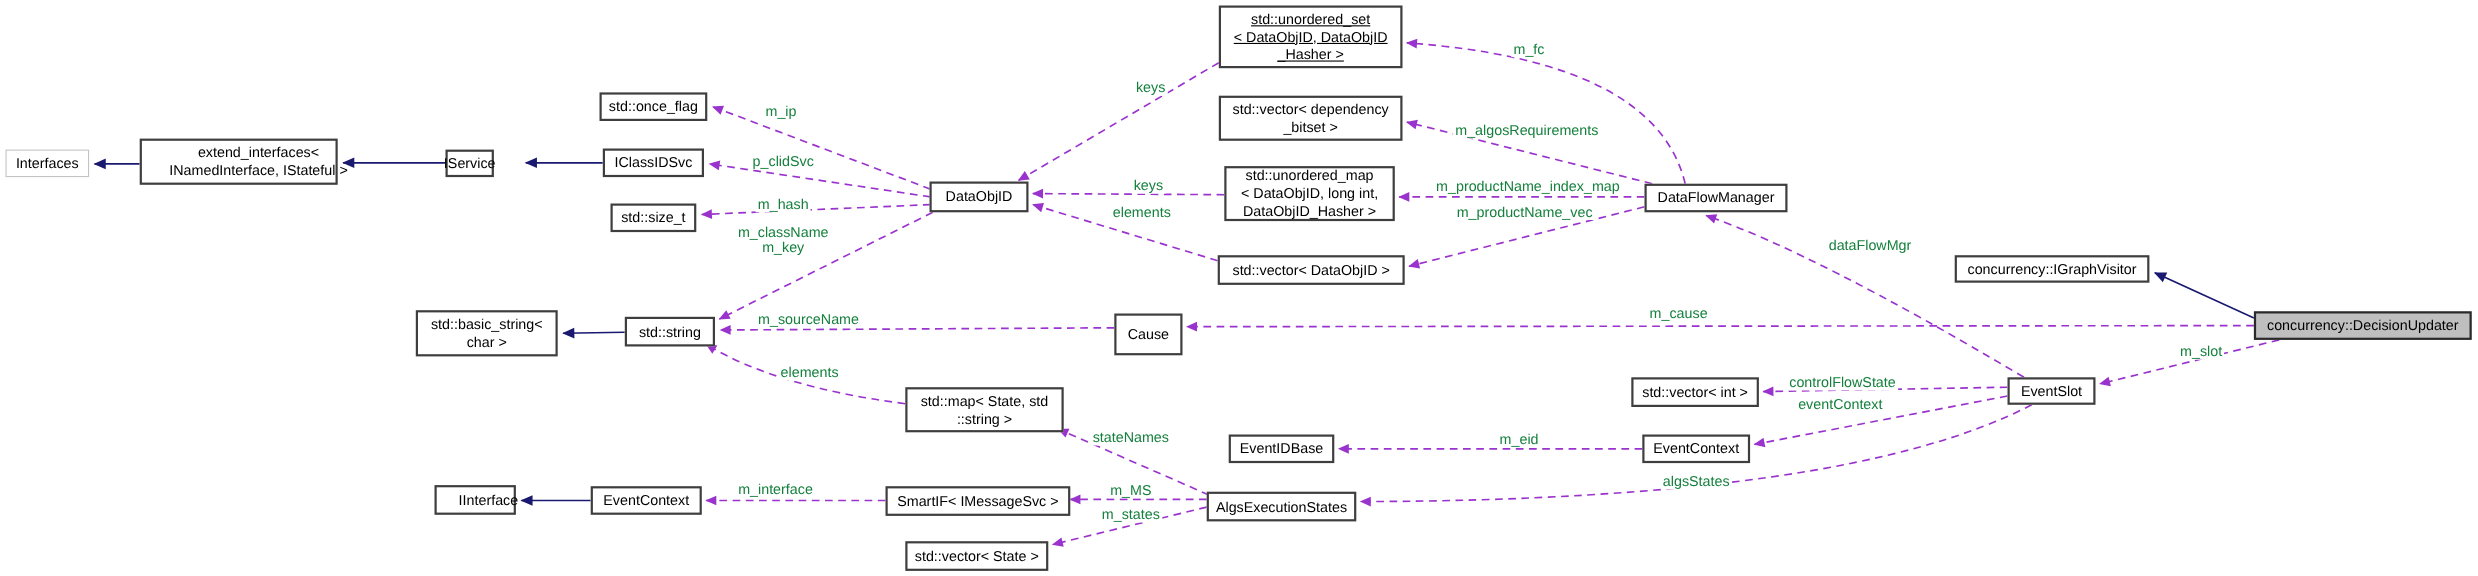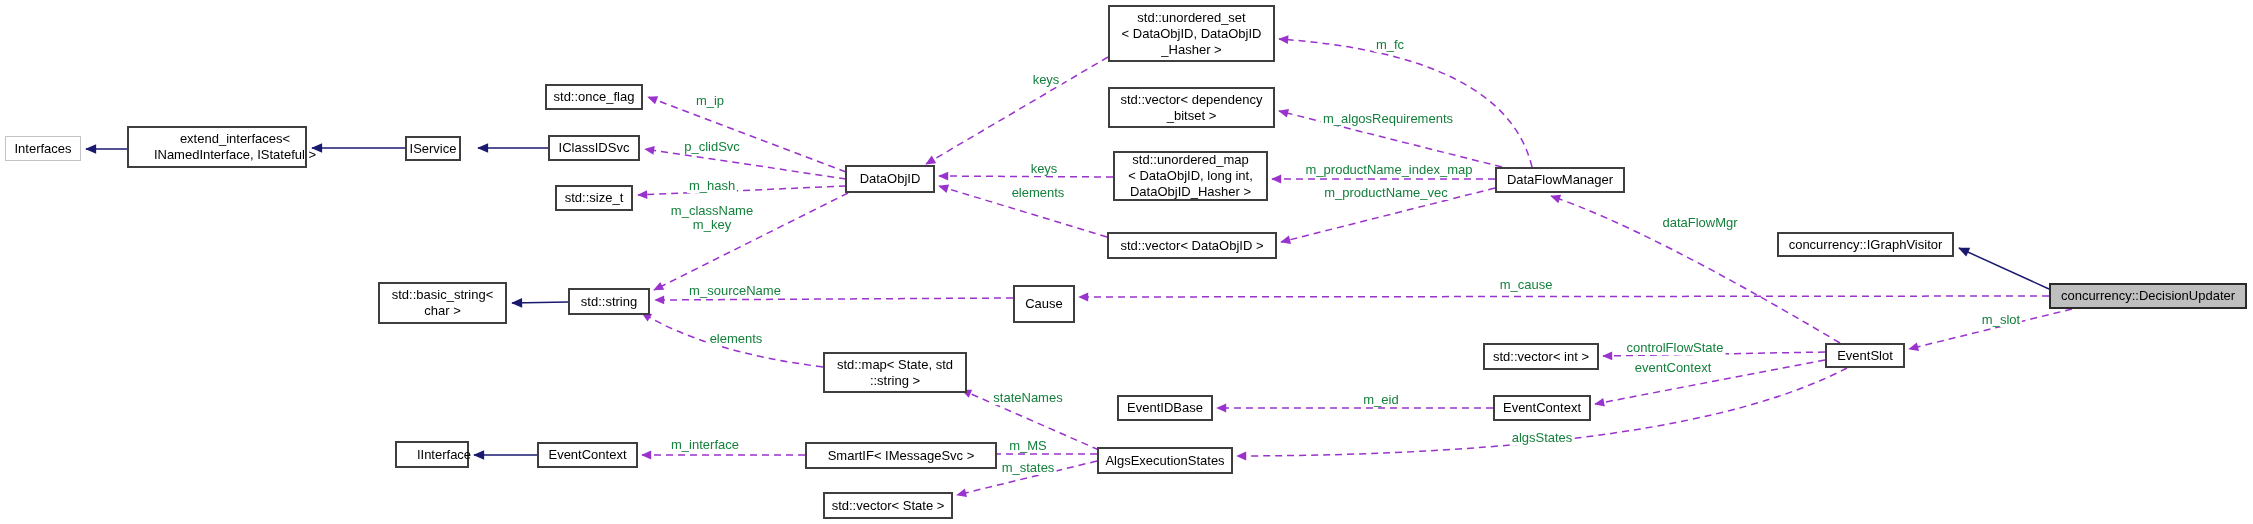--- a/index.html
+++ b/index.html
@@ -64,21 +64,21 @@
       </g>
   </svg>
   <div id="node-layer">
       <div class="node external" style="left: 5px; top: 136px; width: 76px; height: 25px;">
         <div>Interfaces</div>
       </div>
       <div class="node " style="left: 127px; top: 126px; width: 180px; height: 42px; padding-left: 36px;">
         <div>extend_interfaces&lt;</div>
         <div>INamedInterface, IStateful &gt;</div>
       </div>
-      <div class="node " style="left: 405px; top: 136px; width: 56px; height: 25px;">
+      <div class="node " style="left: 405px; top: 136px; width: 44px; height: 25px;">
         <div>IService</div>
       </div>
       <div class="node " style="left: 545px; top: 84px; width: 98px; height: 26px;">
         <div>std::once_flag</div>
       </div>
       <div class="node " style="left: 548px; top: 135px; width: 92px; height: 26px;">
         <div>IClassIDSvc</div>
       </div>
       <div class="node " style="left: 555px; top: 185px; width: 78px; height: 26px;">
         <div>std::size_t</div>
@@ -86,21 +86,21 @@
       <div class="node " style="left: 378px; top: 282px; width: 129px; height: 42px;">
         <div>std::basic_string&lt;</div>
         <div>char &gt;</div>
       </div>
       <div class="node " style="left: 568px; top: 288px; width: 82px; height: 27px;">
         <div>std::string</div>
       </div>
       <div class="node " style="left: 845px; top: 165px; width: 90px; height: 28px;">
         <div>DataObjID</div>
       </div>
-      <div class="node " style="left: 1108px; top: 5px; width: 167px; height: 57px;">
+      <div class="node " style="left: 1108px; top: 5px; width: 167px; height: 57px; text-decoration: underline;">
         <div>std::unordered_set</div>
         <div>&lt; DataObjID, DataObjID</div>
         <div>_Hasher &gt;</div>
       </div>
       <div class="node " style="left: 1108px; top: 87px; width: 167px; height: 41px;">
         <div>std::vector&lt; dependency</div>
         <div>_bitset &gt;</div>
       </div>
       <div class="node " style="left: 1113px; top: 151px; width: 155px; height: 50px;">
         <div>std::unordered_map</div>
@@ -134,21 +134,21 @@
       </div>
       <div class="node " style="left: 1493px; top: 395px; width: 98px; height: 26px;">
         <div>EventContext</div>
       </div>
       <div class="node " style="left: 1117px; top: 395px; width: 96px; height: 26px;">
         <div>EventIDBase</div>
       </div>
       <div class="node " style="left: 1097px; top: 447px; width: 136px; height: 27px;">
         <div>AlgsExecutionStates</div>
       </div>
-      <div class="node " style="left: 805px; top: 442px; width: 192px; height: 27px;">
+      <div class="node " style="left: 805px; top: 442px; width: 168px; height: 27px;">
         <div>SmartIF&lt; IMessageSvc &gt;</div>
       </div>
       <div class="node " style="left: 823px; top: 492px; width: 130px; height: 27px;">
         <div>std::vector&lt; State &gt;</div>
       </div>
       <div class="node " style="left: 537px; top: 442px; width: 101px; height: 26px;">
         <div>EventContext</div>
       </div>
       <div class="node " style="left: 395px; top: 441px; width: 74px; height: 27px; padding-left: 24px;">
         <div>IInterface</div>

